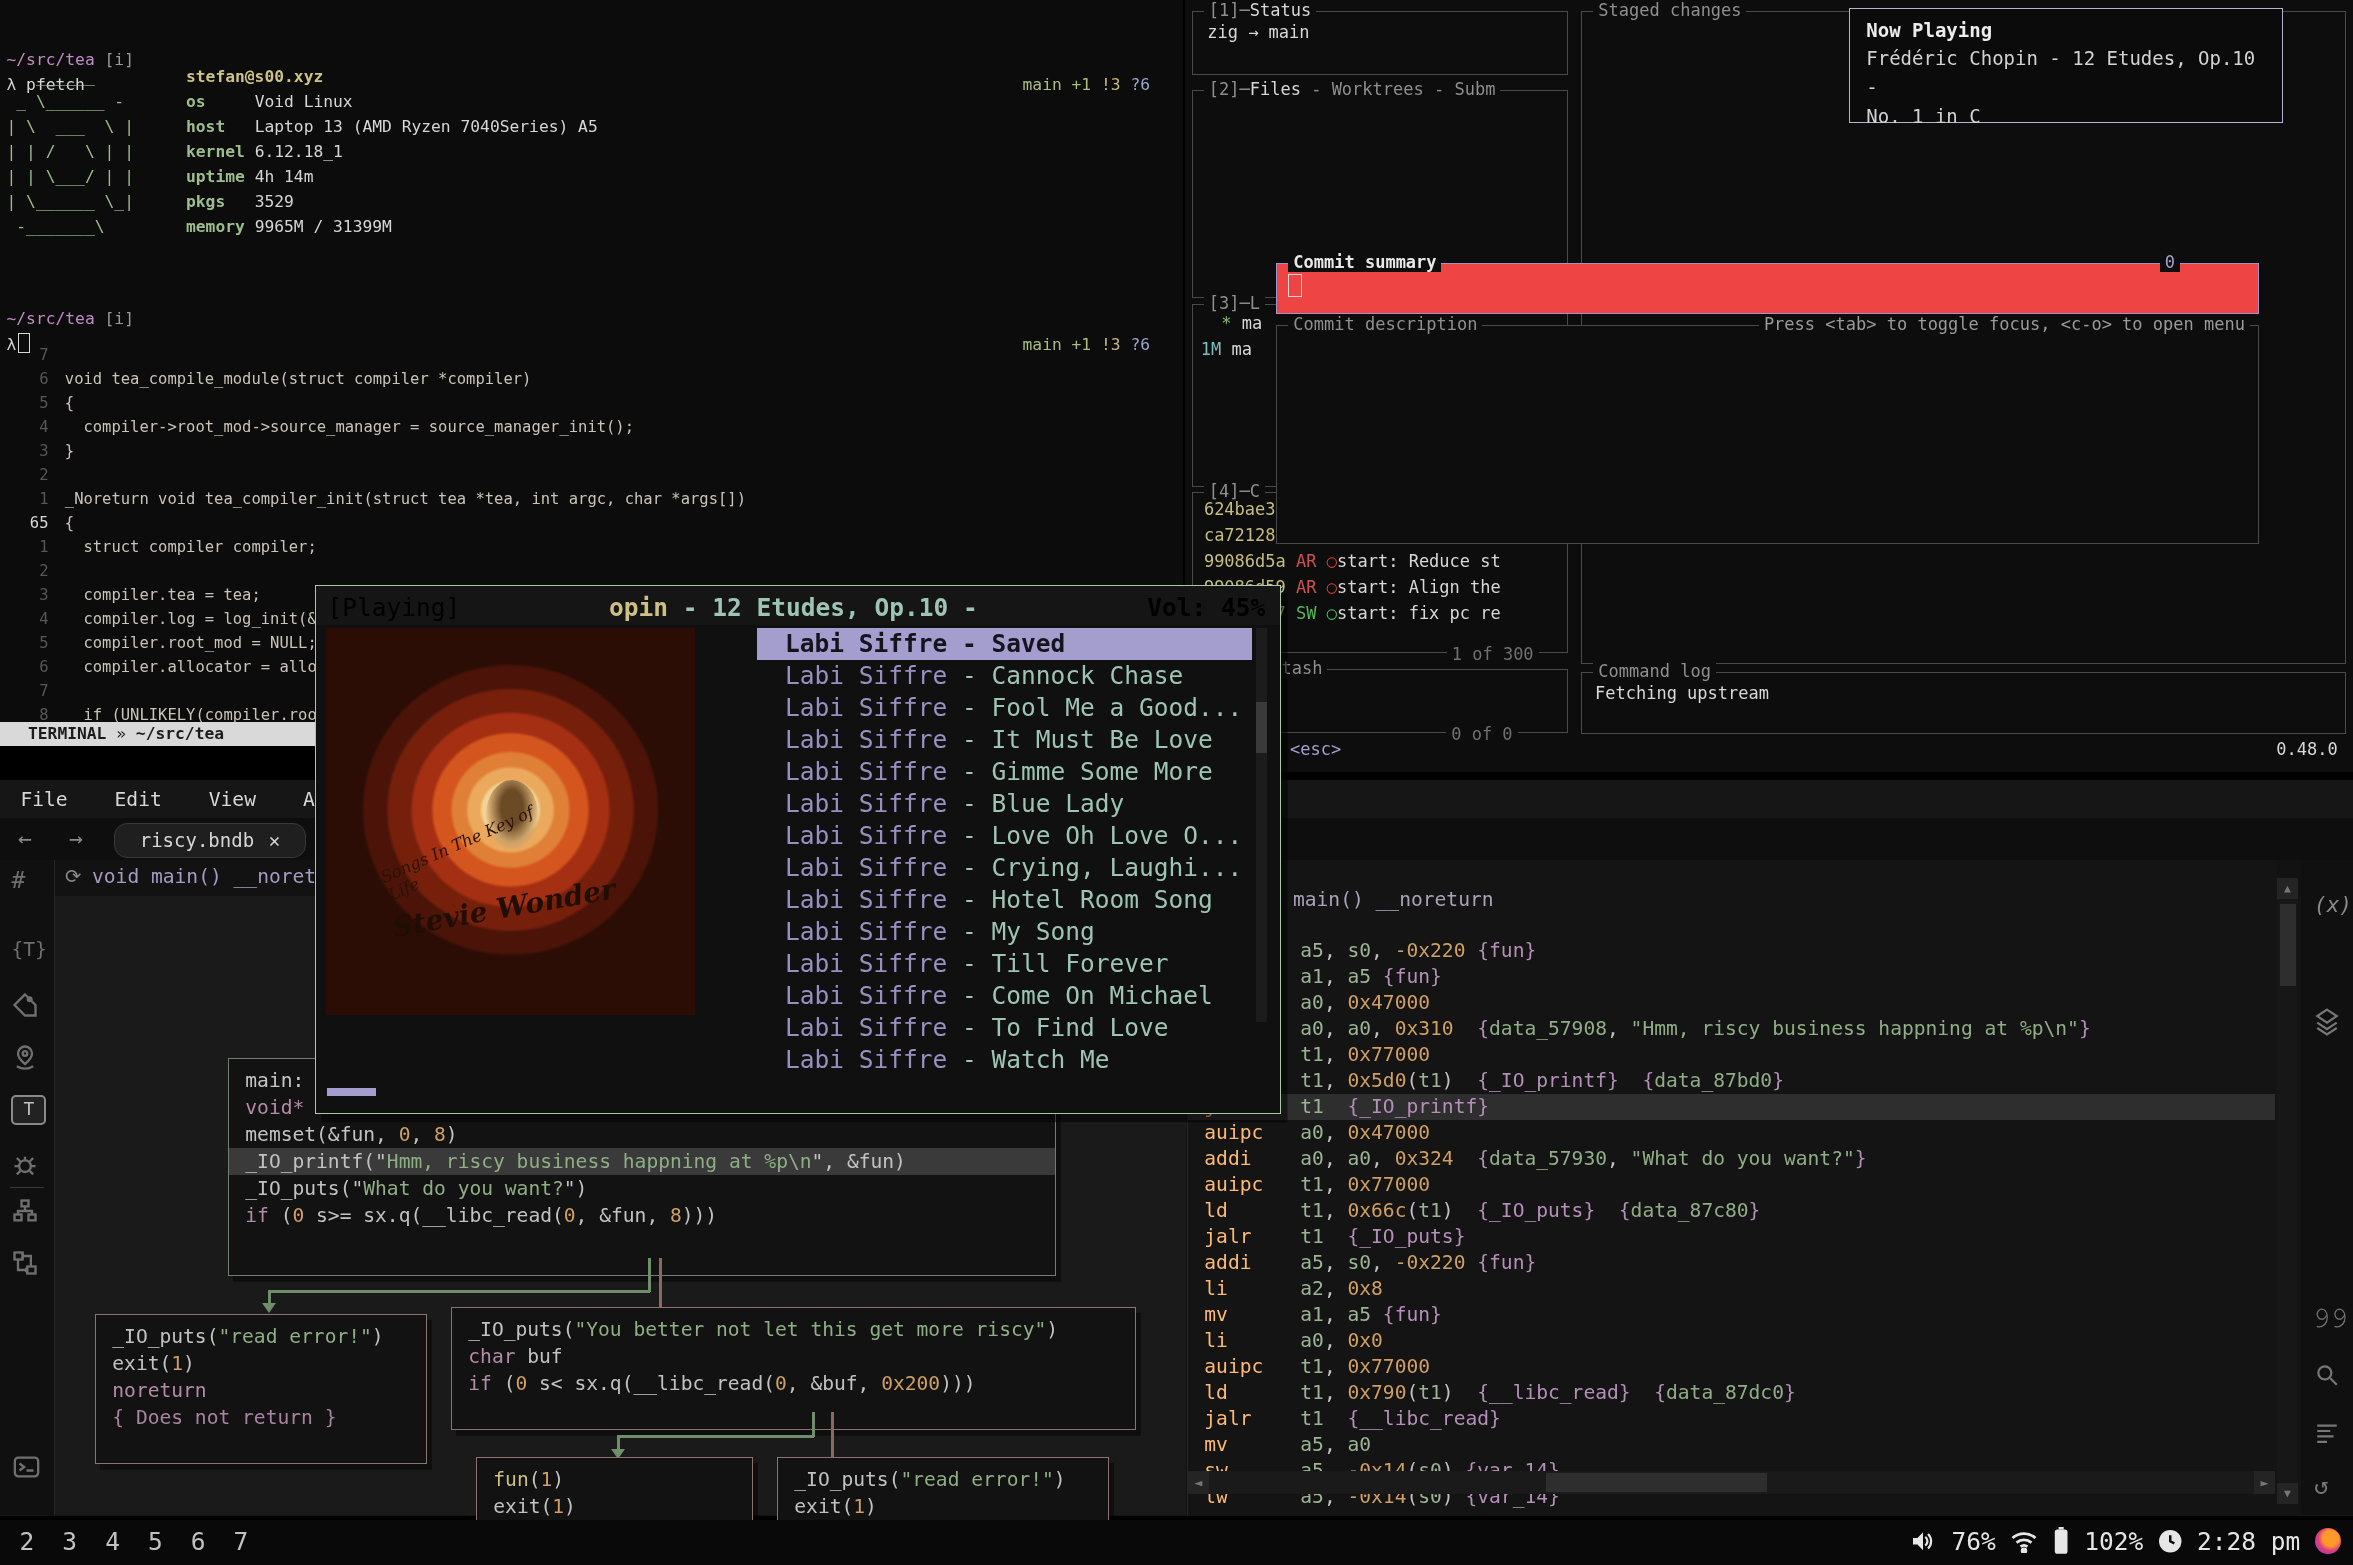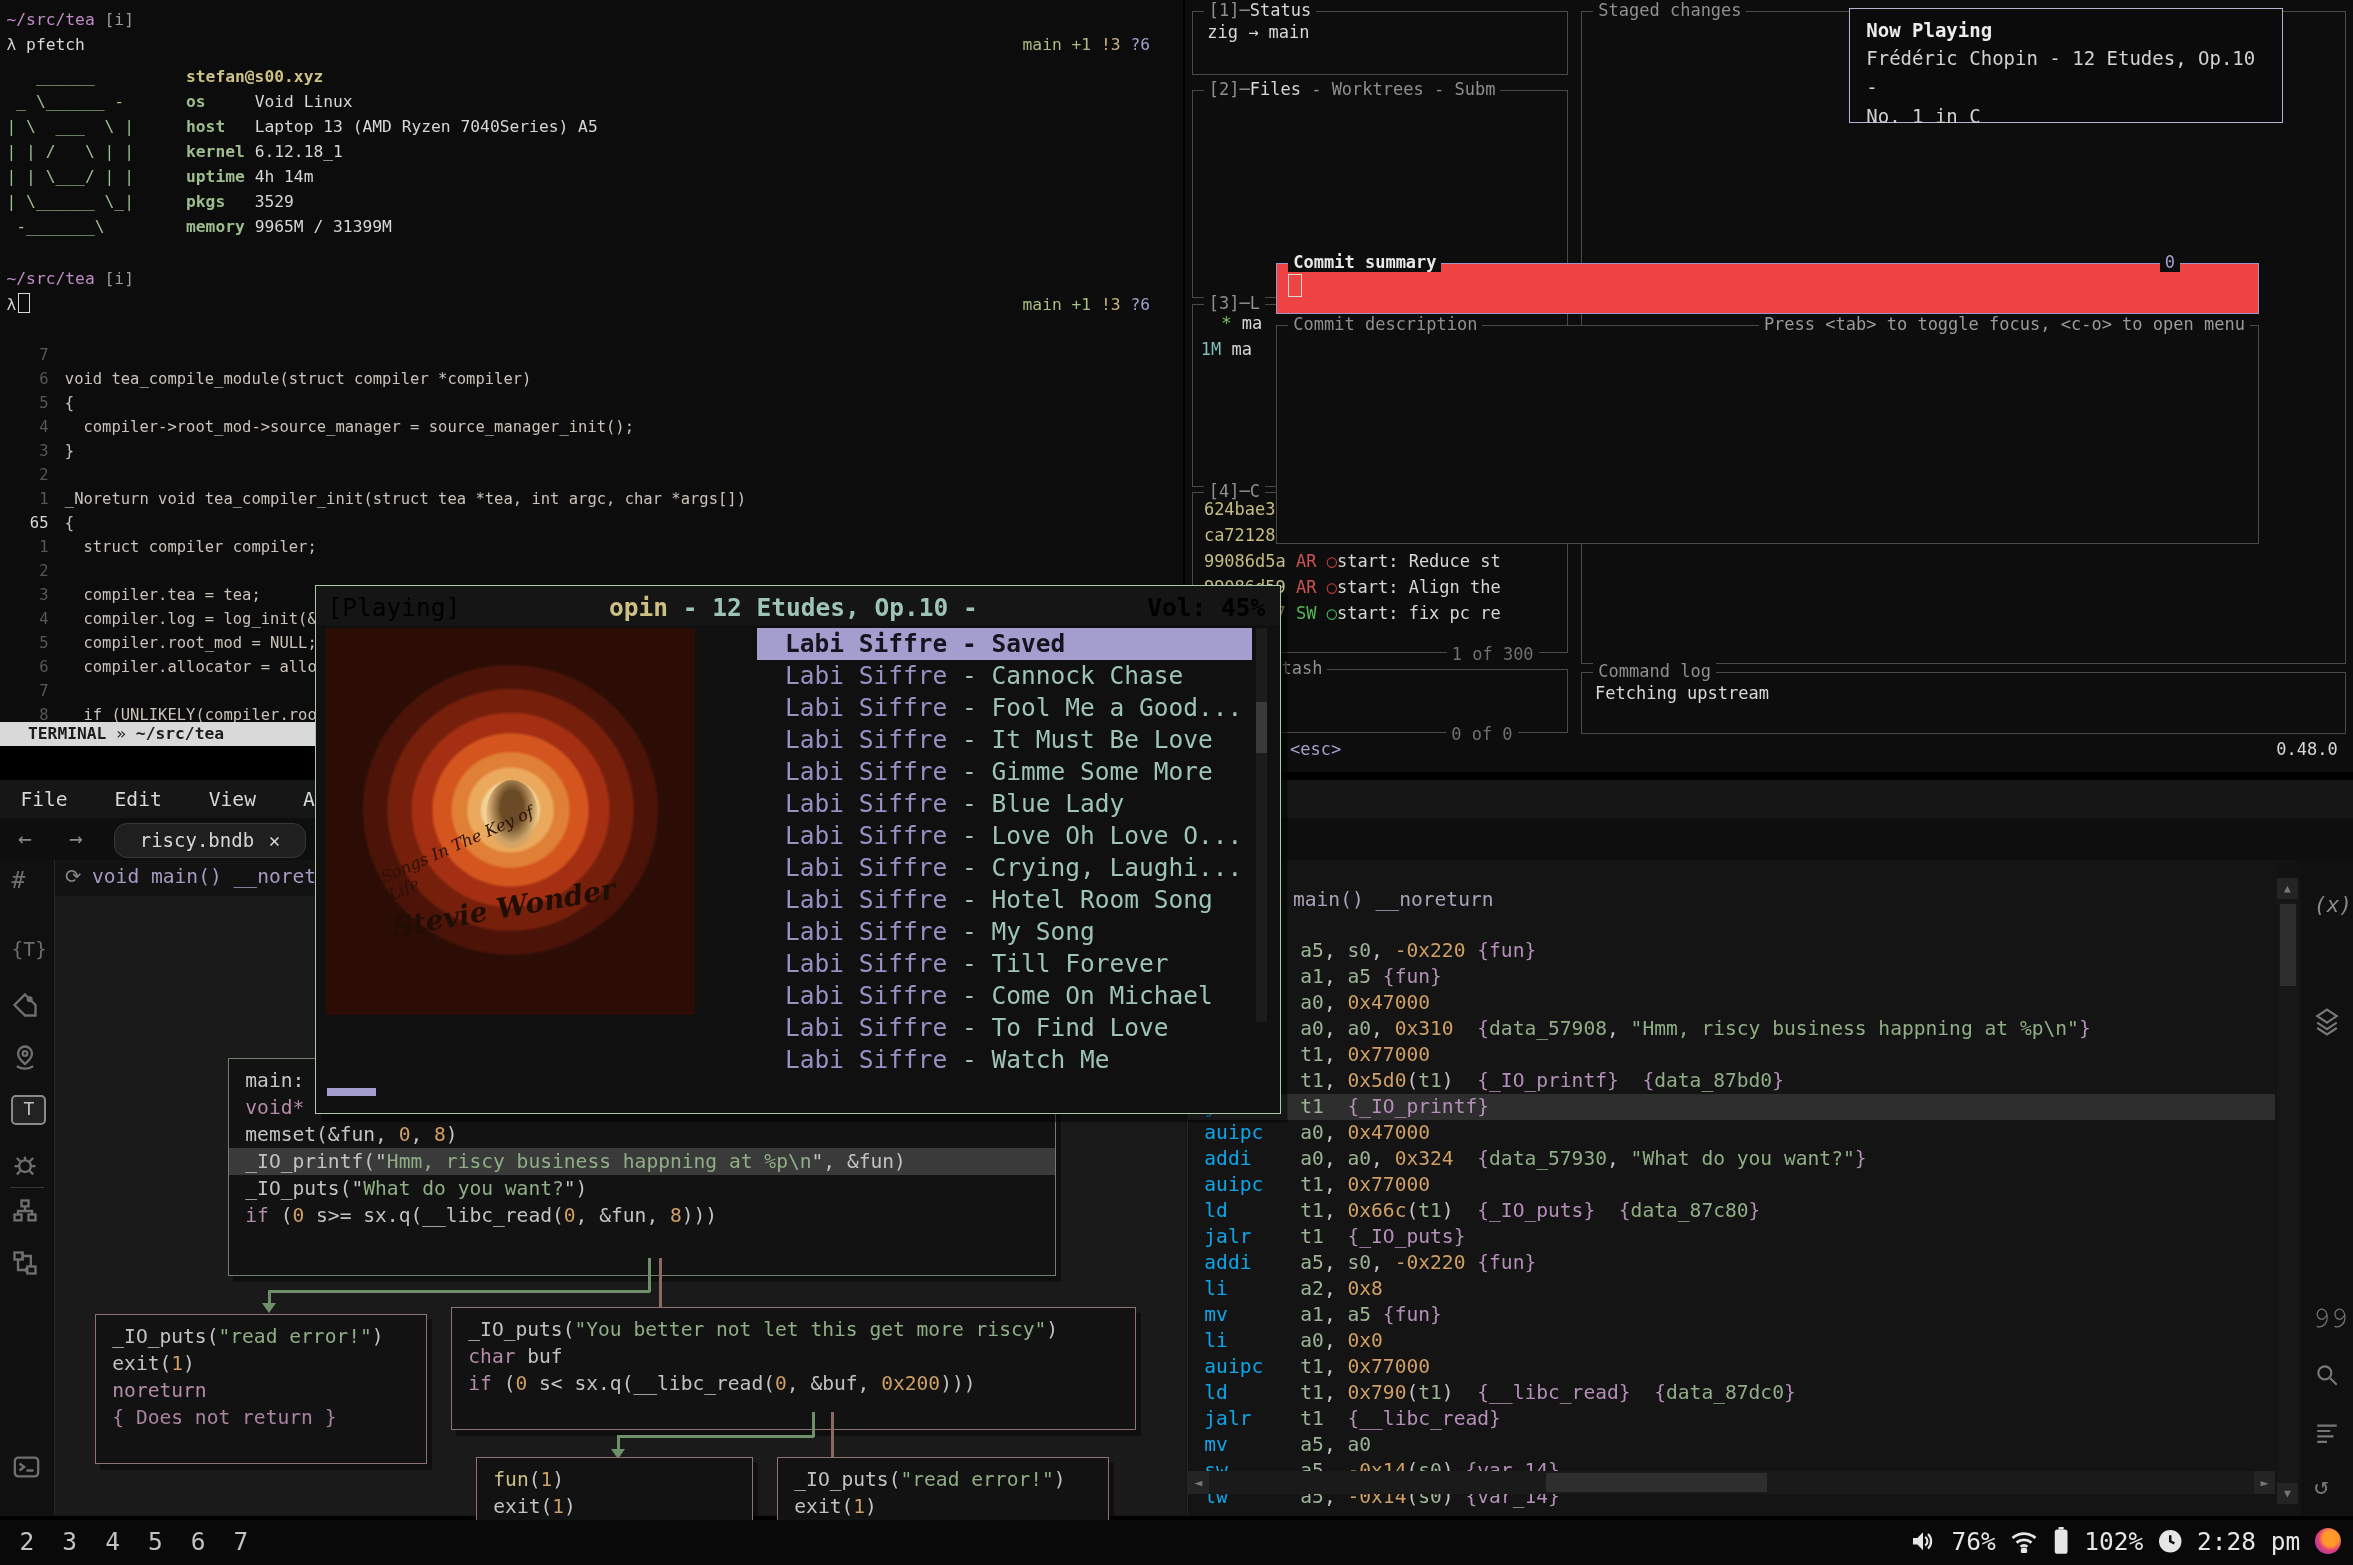--- a/index.html
+++ b/index.html
@@ -1,39 +1,39 @@
 <!DOCTYPE html>
 <html style="font-size:13px"><head>
 <meta charset="utf-8">
 <style>
   html,body{margin:0;padding:0;background:#000;}
   body{width:2354px;height:1566px;position:relative;overflow:hidden;
        font-family:"DejaVu Sans Mono",monospace;}
   .abs{position:absolute;}
   .row{white-space:pre;}
   
-  .c-op{color:#0ea5e9;display:inline-block;}
+  .c-op{color:#fdba74;display:inline-block;}
   .c-reg{color:#9cb495}.c-num{color:#cf9f63}.c-sym{color:#b48fb8}
   .c-dat{color:#90ad87}.c-str{color:#8fae85}.c-txt{color:#c2c2c2}
   .c-kw{color:#b48ca8}.c-fn{color:#cdc084}.c-ann{color:#a884a0}.c-lbl{color:#c6c6c6}
   .c-pathp{color:#c08cc4}.c-mode{color:#9a9a9a}.c-lam{color:#d0d0d0}.c-cmd{color:#d8d8d8}
   .c-gb{color:#a9bd7f}.c-gt{color:#c9b87f}.c-gu{color:#9aa4cc}
   .c-art{color:#9dbd8d}.c-lblf{color:#9dbd8d;font-weight:bold}
   .c-val{color:#d6d6d6}.c-user{color:#cdc387;font-weight:bold}
   .c-ln{color:#575757;display:inline-block;width:42px;text-align:right;margin-right:16.3px;}
   .c-lncur{color:#d8d8d8;display:inline-block;width:42px;text-align:right;margin-right:16.3px;}
   .c-code{color:#c9c3ba}
   .c-hash{color:#c5bd82}.c-red{color:#cc5252}.c-redc{color:#cc3c3c}
   .c-grn{color:#57b657}.c-grnc{color:#3fbf5f}.c-wht{color:#d8d8d8}
   .c-cyn{color:#7fbcbc}.c-dim{color:#8f8f8f}.c-lav{color:#a79fd0}.c-star{color:#7fbf6f}
   .c-ar{color:#998fc2}.c-ti{color:#9dc4b4}
   .c-chip{color:#1c1c1c}.c-chipb{color:#1c1c1c;font-weight:bold}
   
   #terminal{left:0;top:0;width:1183px;height:746px;background:#0c0c0c;font-size:16.3px;}
-  #terminal .trow{line-height:25px;}
+  #terminal .trow{line-height:25px;margin-top:40px;}
   #gitui{left:1185px;top:0;width:1169px;height:772px;background:#0d0d0d;font-size:17px;}
   #binja{left:0;top:780px;width:2354px;height:736px;background:#141414;}
   .panel{position:absolute;border:1.6px solid #4a4a4a;}
   .ptitle{position:absolute;top:-12.3px;left:11.4px;background:#0d0d0d;padding:0 4.9px;color:#9a9a9a;white-space:pre;}
   .ptitle .row{display:inline;}
   .pbot{position:absolute;bottom:-12.3px;background:#0d0d0d;padding:0 4.9px;color:#707070;font-size:17px;}
   .gitline{line-height:26px;}
   
   #editor{left:6.5px;top:343px;font-size:15.5px;}
   #editor .row{line-height:24px;}

